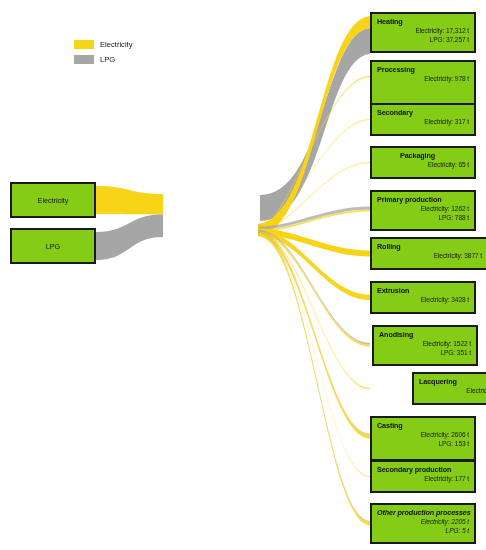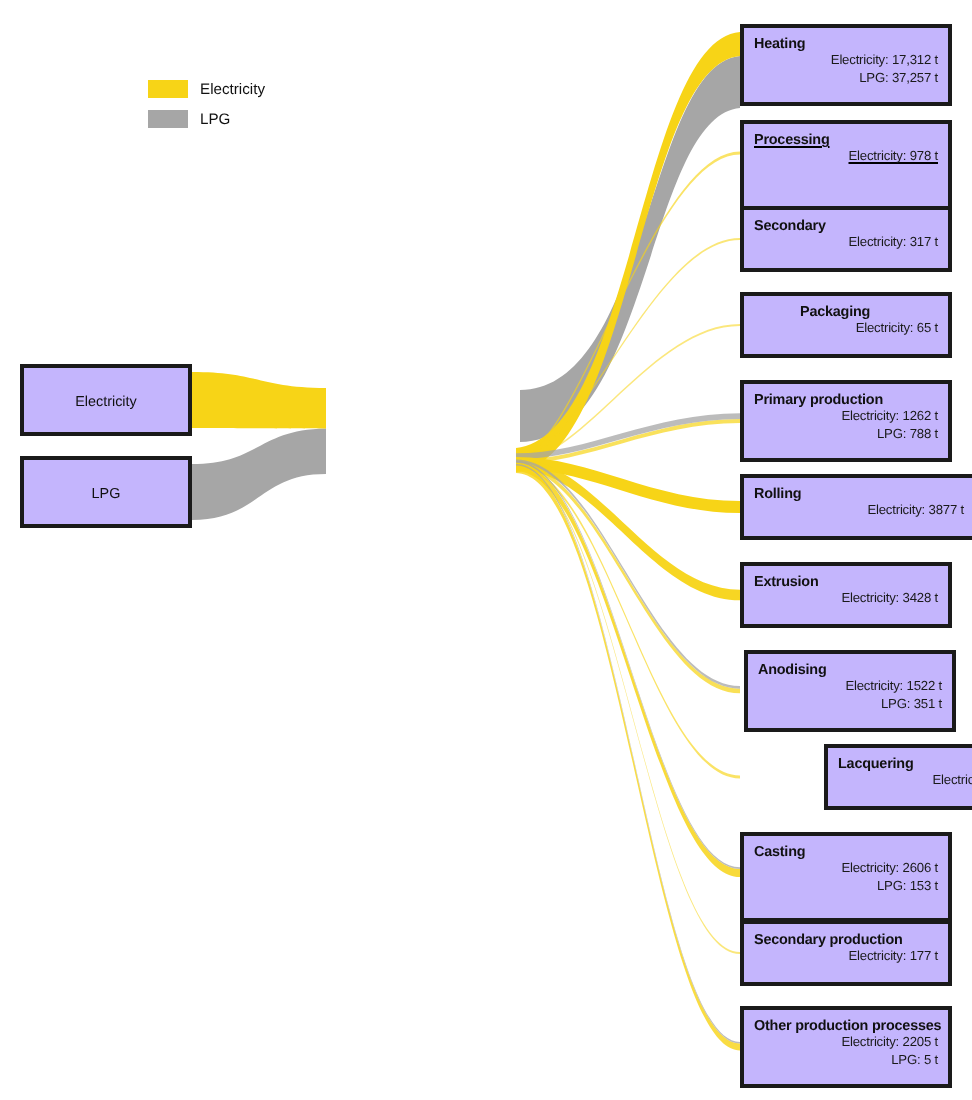--- a/index.html
+++ b/index.html
@@ -23,21 +23,21 @@
   svg.flow-layer {
     position: absolute;
     left: 0; top: 0;
     width: 486px;
     height: 550px;
     pointer-events: none;
   }
   .node-box {
     position: absolute;
     box-sizing: border-box;
-    background: #c4b5fd;
+    background: #84cc16;
     border: 2px solid #1a1a1a;
     padding: 3px 5px 3px 5px;
     z-index: 5;
   }
   .node-title {
     font-size: 7.2px;
     font-weight: bold;
     color: #111111;
     text-align: left;
     line-height: 9px;
@@ -143,21 +143,21 @@
     <div class="src-label">LPG</div>
   </div>
 
 
   <div id="target-nodes">
       <div class="node-box" style="left: 370px; top: 12px; width: 106px; height: 41px;">
         <div class="node-title">Heating</div>
         <div class="node-metric">Electricity: 17,312 t</div>
         <div class="node-metric">LPG: 37,257 t</div>
       </div>
-      <div class="node-box" style="left: 370px; top: 60px; width: 106px; height: 49px; text-decoration: underline;">
+      <div class="node-box" style="left: 370px; top: 60px; width: 106px; height: 49px;">
         <div class="node-title">Processing</div>
         <div class="node-metric">Electricity: 978 t</div>
       </div>
       <div class="node-box" style="left: 370px; top: 103px; width: 106px; height: 33px;">
         <div class="node-title">Secondary</div>
         <div class="node-metric">Electricity: 317 t</div>
       </div>
       <div class="node-box" style="left: 370px; top: 146px; width: 106px; height: 33px; padding-left: 28px;">
         <div class="node-title">Packaging</div>
         <div class="node-metric">Electricity: 65 t</div>
@@ -186,20 +186,20 @@
       </div>
       <div class="node-box" style="left: 370px; top: 416px; width: 106px; height: 45px;">
         <div class="node-title">Casting</div>
         <div class="node-metric">Electricity: 2606 t</div>
         <div class="node-metric">LPG: 153 t</div>
       </div>
       <div class="node-box" style="left: 370px; top: 460px; width: 106px; height: 33px;">
         <div class="node-title">Secondary production</div>
         <div class="node-metric">Electricity: 177 t</div>
       </div>
-      <div class="node-box" style="left: 370px; top: 503px; width: 106px; height: 41px;">
+      <div class="node-box" style="left: 370px; top: 503px; width: 106px; height: 41px; font-style: italic;">
         <div class="node-title">Other production processes</div>
         <div class="node-metric">Electricity: 2205 t</div>
         <div class="node-metric">LPG: 5 t</div>
       </div>
     </div>
 
 </div>
 
 </body></html>

